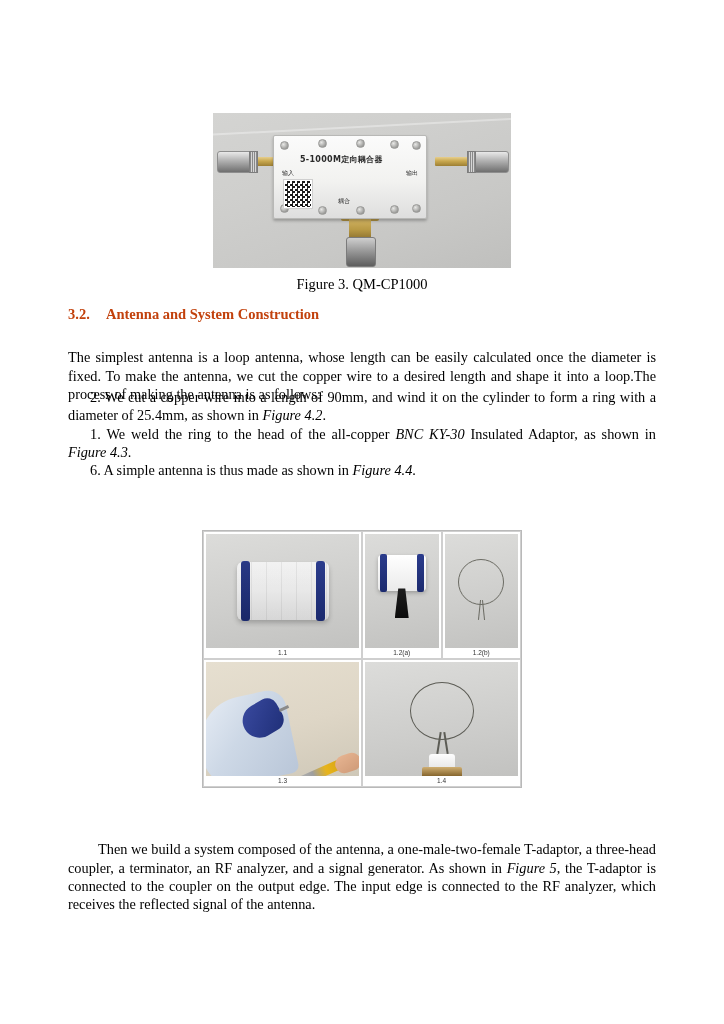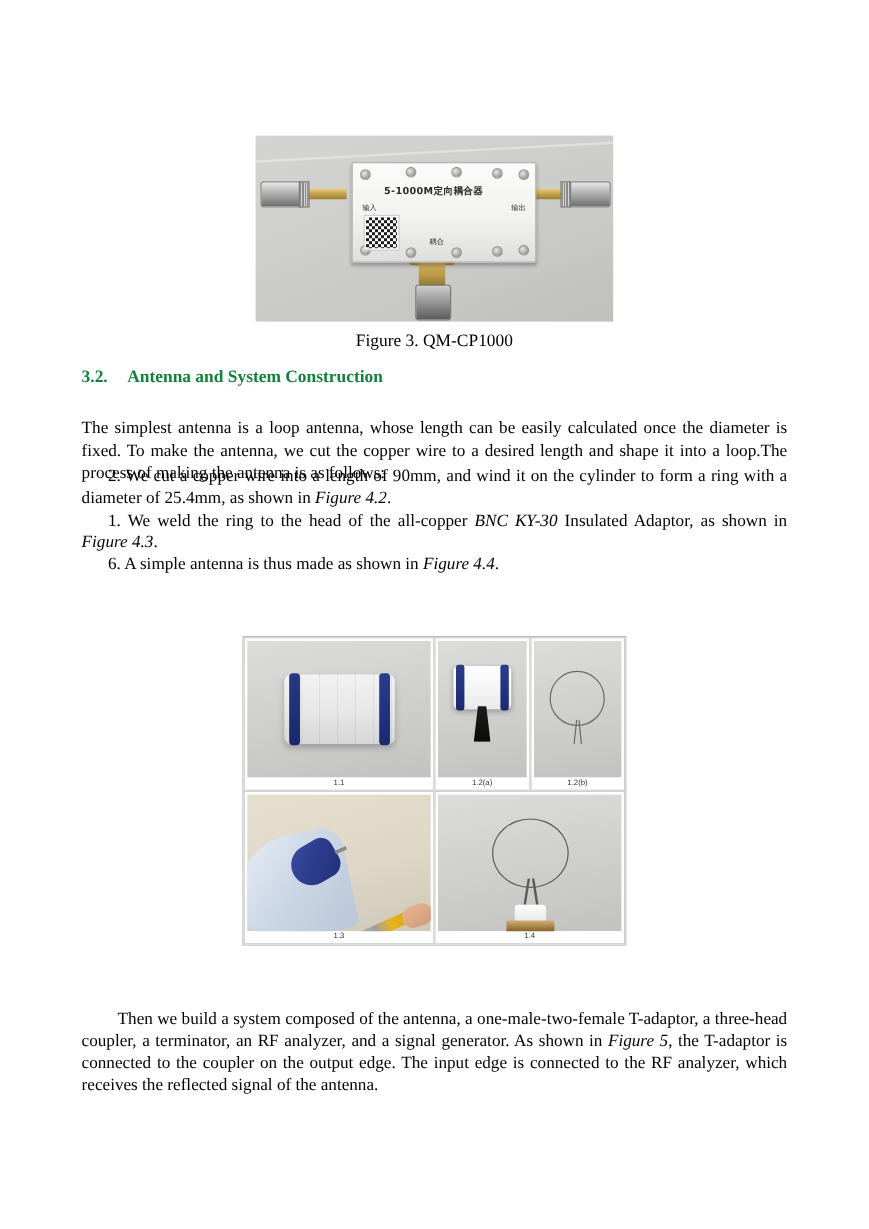--- a/index.html
+++ b/index.html
@@ -42,21 +42,21 @@
     content: "";
     position: absolute;
     left: -10%; top: 8%;
     width: 130%; height: 2px;
     background: rgba(255,255,255,0.35);
     transform: rotate(-3deg);
   }
   
   .coupler-body {
     position: absolute;
-    left: 80px;
+    left: 60px;
     top: 22px;
     width: 152px;
     height: 82px;
     background: linear-gradient(180deg,#fbfbfb 0%,#f2f2f0 55%,#dedede 100%);
     border: 1px solid #b8b8b6;
     border-radius: 2px;
     box-shadow: 0 2px 3px rgba(0,0,0,0.25);
   }
   .screw {
     position: absolute;
@@ -158,21 +158,21 @@
   }
 
   
   .section-heading {
     position: absolute;
     left: 68px;
     top: 306px;
     width: 588px;
     font-size: 14.5px;
     font-weight: bold;
-    color: #15803d;
+    color: #c2410c;
   }
   .section-heading .num { display: inline-block; width: 38px; }
 
   
   .body-block {
     position: absolute;
     left: 68px;
     width: 588px;
     font-size: 14.3px;
     line-height: 1.28;

